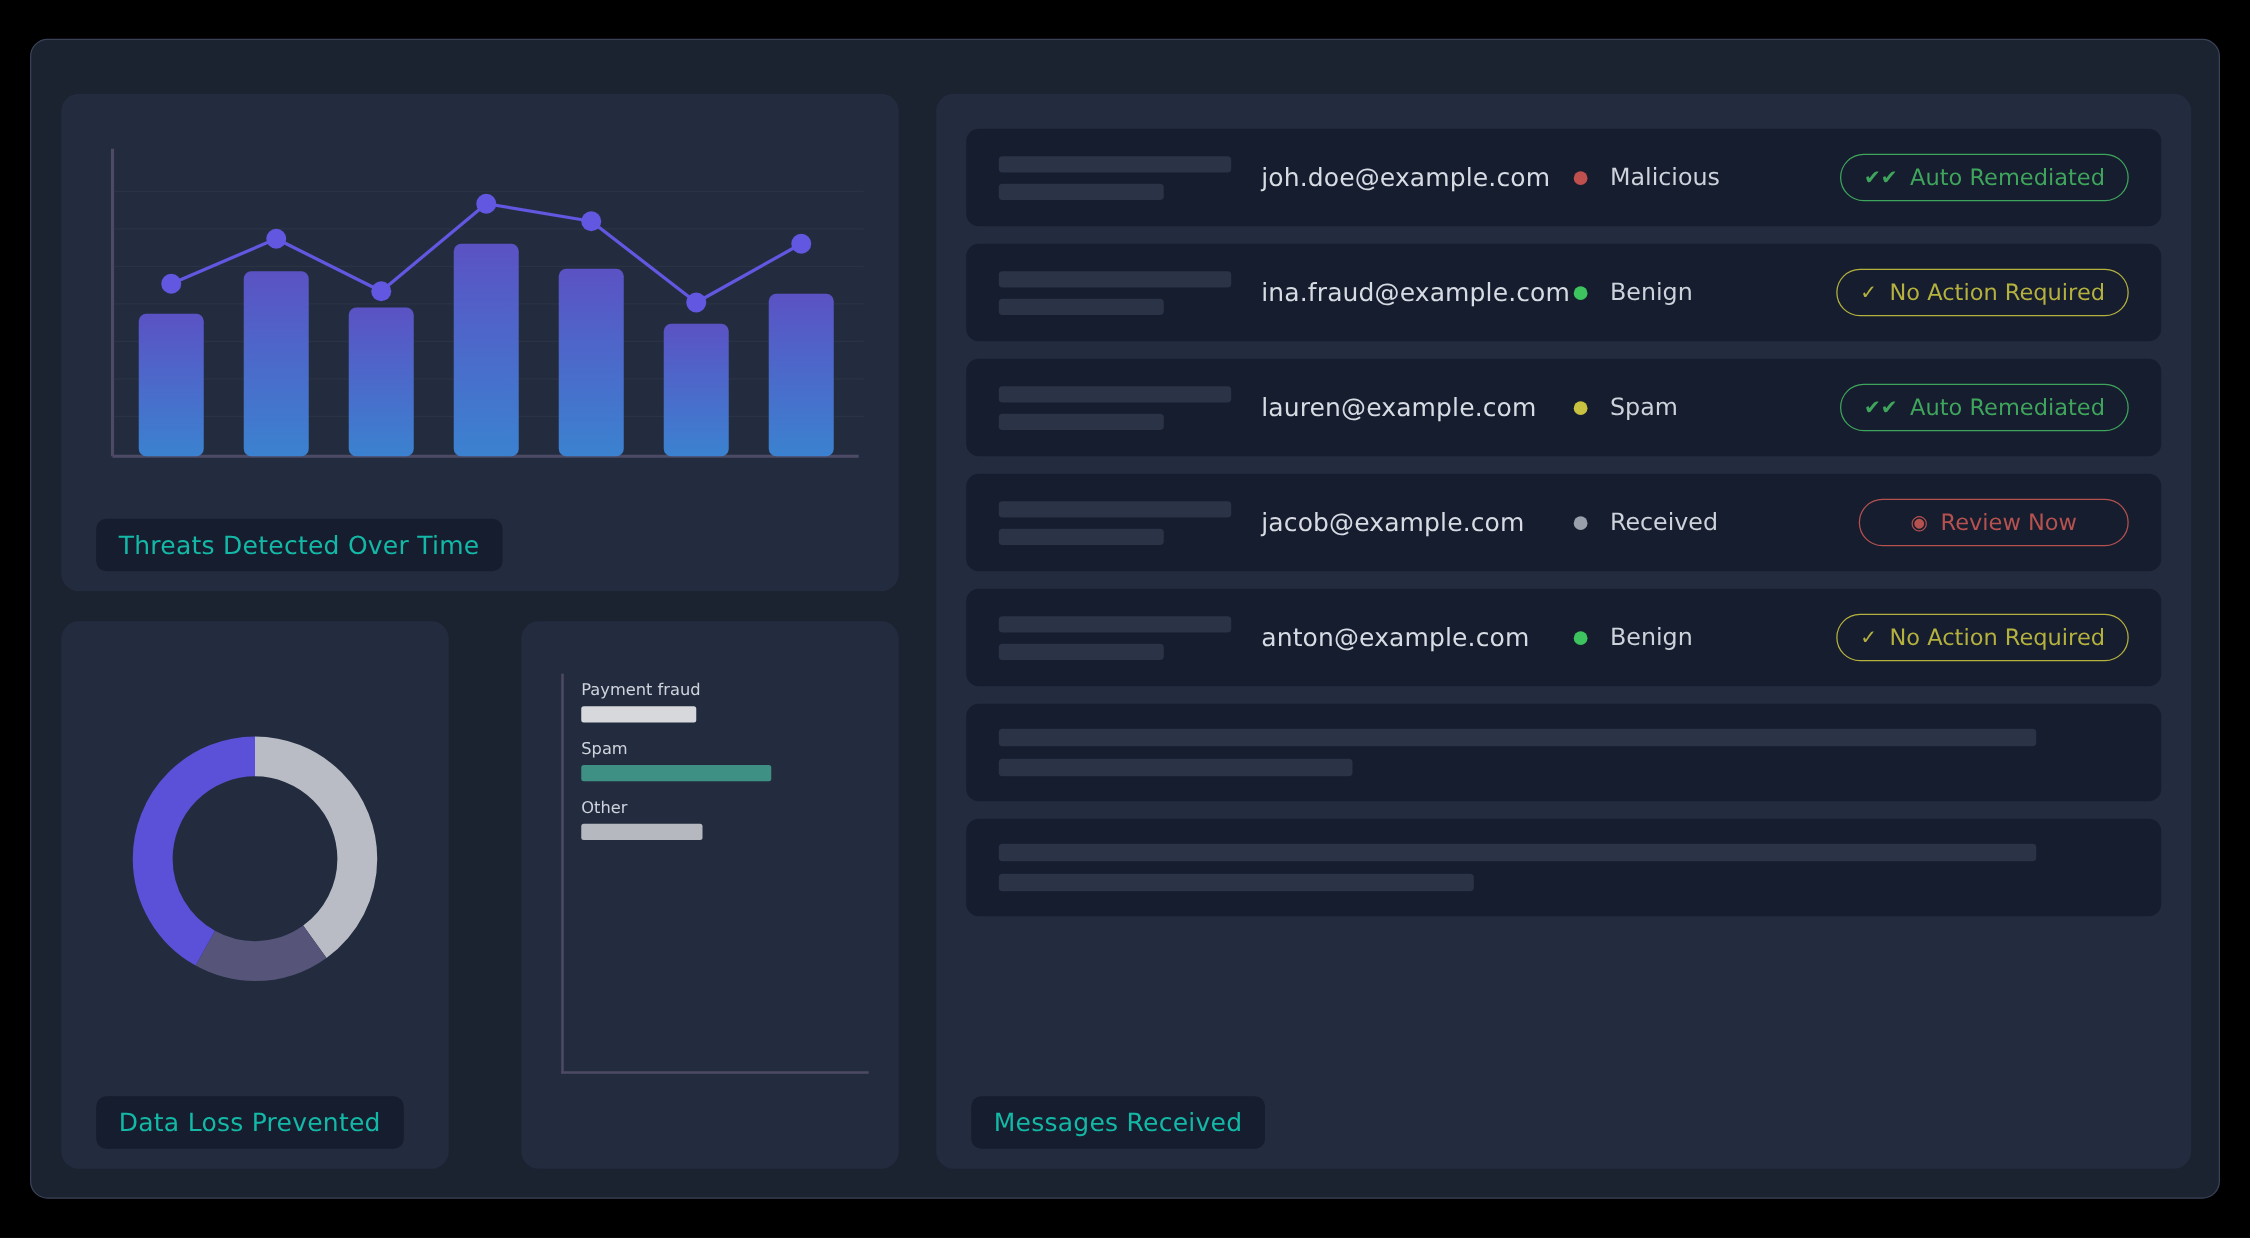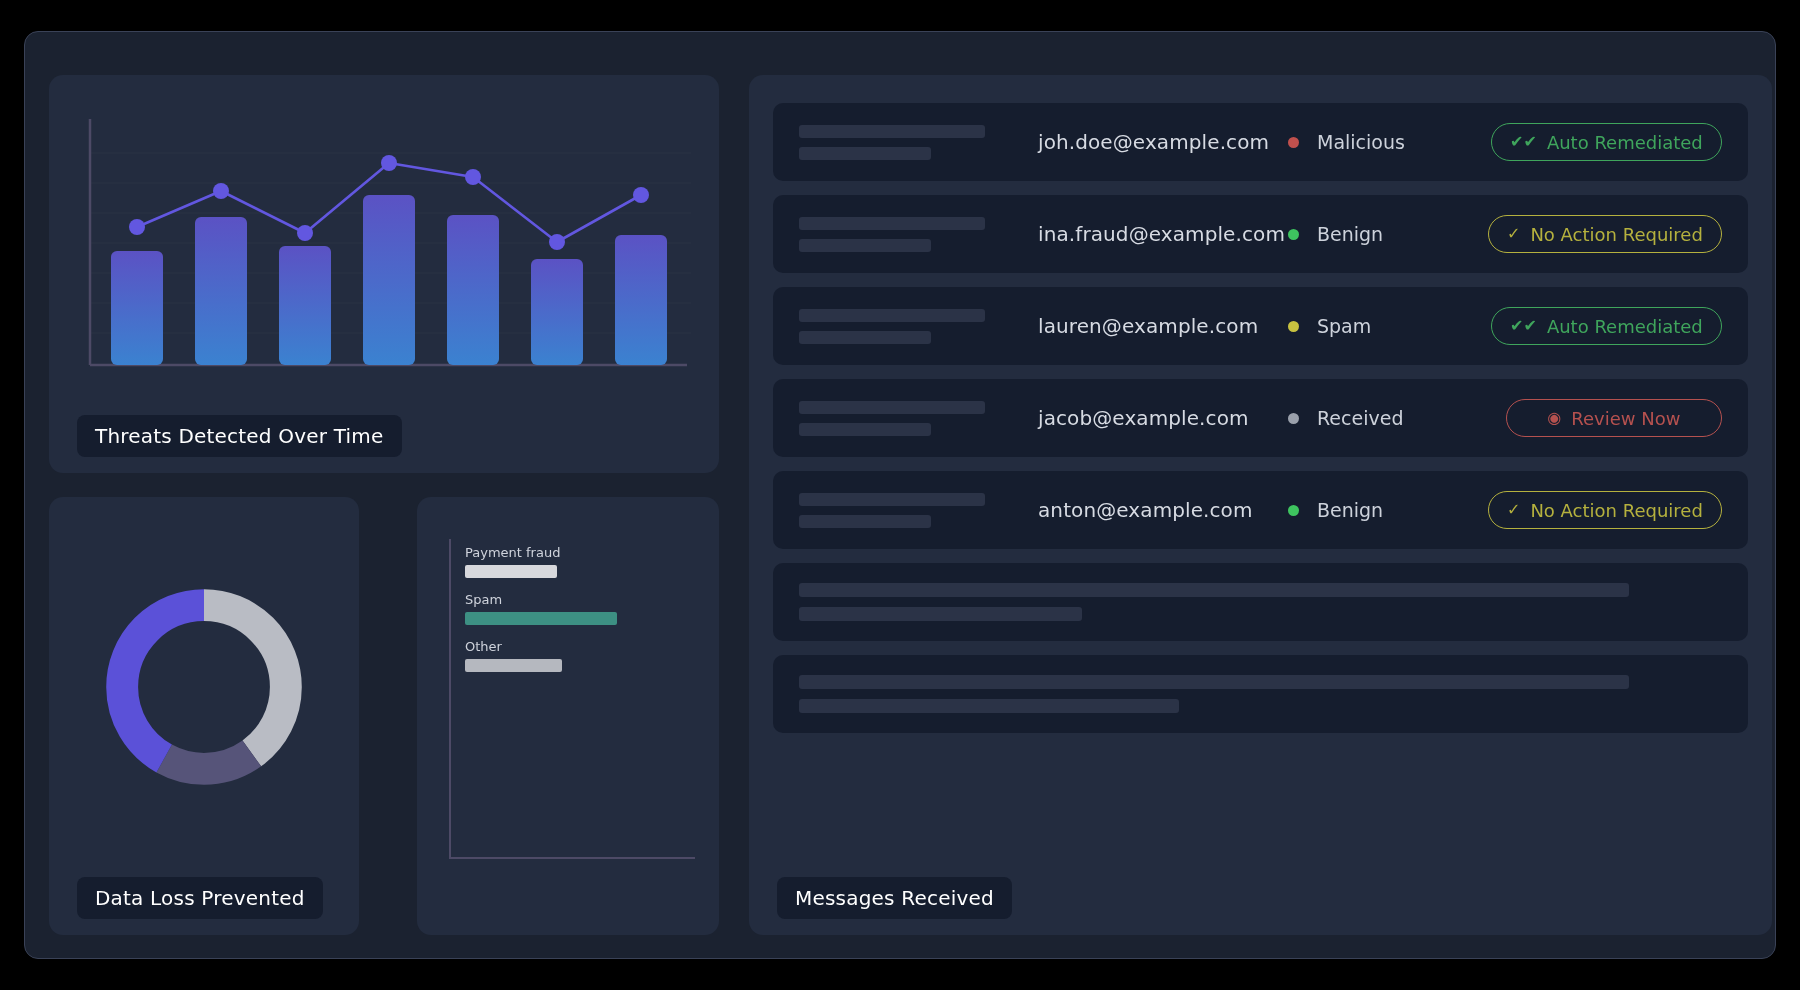--- a/index.html
+++ b/index.html
@@ -30,21 +30,21 @@
   
   .card {
     background: #232c3f;
     border-radius: 14px;
     position: relative;
   }
   .card-title {
     position: absolute;
     bottom: 16px; left: 28px;
     background: #151d2e;
-    color: #ffffff;
+    color: #14b8a6;
     font-size: 20px;
     padding: 9px 18px;
     border-radius: 8px;
     white-space: nowrap;
     letter-spacing: .2px;
   }
 
   
   .card-threats { height: 398px; }
   .chart-area {
@@ -98,21 +98,20 @@
   .skel-col { width: 210px; flex-shrink: 0; }
   .skel-line { background: #2b3347; border-radius: 3px; height: 13px; }
   .skel-line.w-long { width: 186px; margin-bottom: 9px; }
   .skel-line.w-short { width: 132px; }
   .msg-email {
     font-size: 20px;
     color: #d7dbe3;
     width: 250px;
     flex-shrink: 0;
     letter-spacing: .1px;
-    margin-left: 29px;
   }
   .msg-verdict {
     font-size: 19px;
     color: #cdd2db;
     display: flex;
     align-items: center;
     gap: 18px;
     width: 200px;
     flex-shrink: 0;
   }

